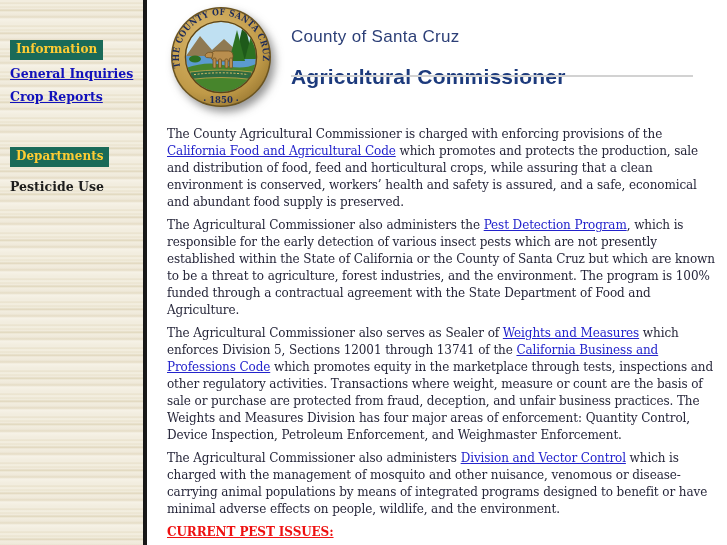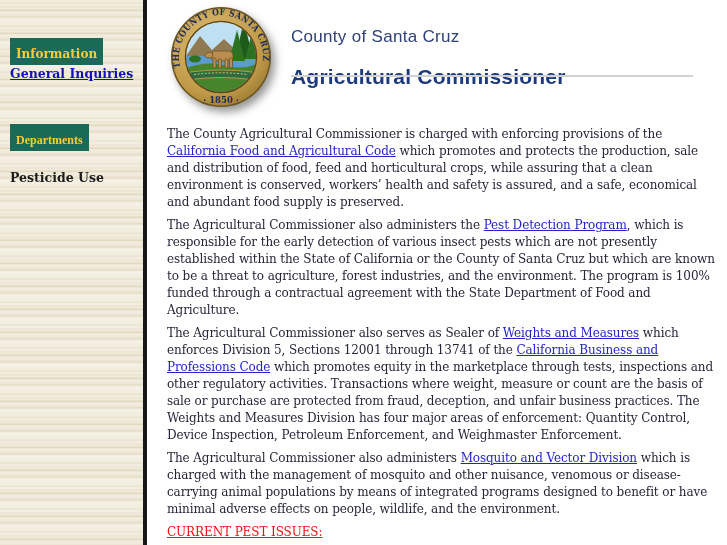--- a/index.html
+++ b/index.html
@@ -26,30 +26,30 @@
       repeating-linear-gradient(180deg,
         #f2eddf 0px,#f2eddf 2px,#e8e0ca 3px,#f5f1e4 5px,#ebe4d0 7px,
         #f2eddf 9px,#ded4b8 10px,#f2eddf 12px,#efe9da 15px,#e5dcc5 17px,
         #f6f2e7 19px,#f2eddf 23px);
   }
   .side-header{
     display:inline-block;
     background:var(--sidebar-header-bg);
     color:var(--sidebar-header-text);
     font:bold 12px/1.35 "DejaVu Serif",serif;
-    padding:8px 6px 3px;
+    padding:1px 6px 3px;
   }
-  .side-header.gap{margin-top:41px;font-family:Liberation Serif, serif;}
+  .side-header.gap{margin-top:41px;}
   .side-link{
-    display:block;
+    display:block;margin-top:5px;
     font:bold 12.5px/18px "DejaVu Serif",serif;
     color:var(--sidebar-link);text-decoration:underline;cursor:pointer;
   }
   .side-plain{
-    margin-top:18px;
+    margin-top:11px;
     font:bold 12.5px/18px "DejaVu Serif",serif;
     color:#1d1d1d;
   }
 
   
   .content{position:absolute;left:151px;top:0;right:0;bottom:0;background:#fff;}
   .seal{
     position:absolute;left:17px;top:6px;width:106px;height:106px;
     filter:drop-shadow(4px 5px 4px rgba(45,45,45,.5));
   }
@@ -58,30 +58,31 @@
   .page-title{font-size:21px;font-weight:bold;color:var(--title-primary);margin-top:18px;letter-spacing:.2px;}
   .rule{position:absolute;left:140px;top:75px;width:402px;height:2px;background:#d2d2d2;}
 
   .body-text{
     position:absolute;left:16px;top:126px;width:552px;
     font-size:12px;line-height:17px;letter-spacing:-0.1px;
     color:var(--body-text);
   }
   .body-text p{margin:0 0 6px;}
   .body-link{color:var(--body-link);text-decoration:underline;cursor:pointer;}
-  .pest-heading{color:var(--pest-heading);font-weight:normal;text-decoration:underline;}
+  .pest-heading{color:var(--pest-heading);font-weight:bold;text-decoration:underline;}
 </style>
 </head>
 <body>
 
 <div class="page">
 
   <aside class="sidebar">
     <div class="side-header">Information</div>
     <a class="side-link" href="#">General Inquiries</a>
+    <a class="side-link" href="#">Crop Reports</a>
 
     <div class="side-header gap">Departments</div>
     <div class="side-plain">Pesticide Use</div>
   </aside>
 
   <main class="content">
 
     <svg class="seal" viewBox="0 0 106 106" xmlns="http://www.w3.org/2000/svg">
       <defs>
         <radialGradient id="goldGrad" cx="40%" cy="35%" r="78%">
@@ -126,20 +127,20 @@
     <div class="titleblock">
       <div class="site-name">County of Santa Cruz</div>
       <div class="page-title">Agricultural Commissioner</div>
     </div>
     <div class="rule"></div>
 
     <div class="body-text">
       <p><span>The County Agricultural Commissioner is charged with enforcing provisions of the </span><a href="#" class="body-link">California Food and Agricultural Code</a><span> which promotes and protects the production, sale and distribution of food, feed and horticultural crops, while assuring that a clean environment is conserved, workers’ health and safety is assured, and a safe, economical and abundant food supply is preserved.</span></p>
       <p><span>The Agricultural Commissioner also administers the </span><a href="#" class="body-link">Pest Detection Program</a><span>, which is responsible for the early detection of various insect pests which are not presently established within the State of California or the County of Santa Cruz but which are known to be a threat to agriculture, forest industries, and the environment. The program is 100% funded through a contractual agreement with the State Department of Food and Agriculture.</span></p>
       <p><span>The Agricultural Commissioner also serves as Sealer of </span><a href="#" class="body-link">Weights and Measures</a><span> which enforces Division 5, Sections 12001 through 13741 of the </span><a href="#" class="body-link">California Business and Professions Code</a><span> which promotes equity in the marketplace through tests, inspections and other regulatory activities. Transactions where weight, measure or count are the basis of sale or purchase are protected from fraud, deception, and unfair business practices. The Weights and Measures Division has four major areas of enforcement: Quantity Control, Device Inspection, Petroleum Enforcement, and Weighmaster Enforcement.</span></p>
-      <p><span>The Agricultural Commissioner also administers </span><a href="#" class="body-link">Mosquito and Vector Division</a><span> which is charged with the management of mosquito and other nuisance, venomous or disease-carrying animal populations by means of integrated programs designed to benefit or have minimal adverse effects on people, wildlife, and the environment.</span></p>
+      <p><span>The Agricultural Commissioner also administers </span><a href="#" class="body-link">Division and Vector Control</a><span> which is charged with the management of mosquito and other nuisance, venomous or disease-carrying animal populations by means of integrated programs designed to benefit or have minimal adverse effects on people, wildlife, and the environment.</span></p>
 
       <p class="pest-heading">CURRENT PEST ISSUES:</p>
 
     </div>
 
   </main>
 </div>
 
 </body></html>

